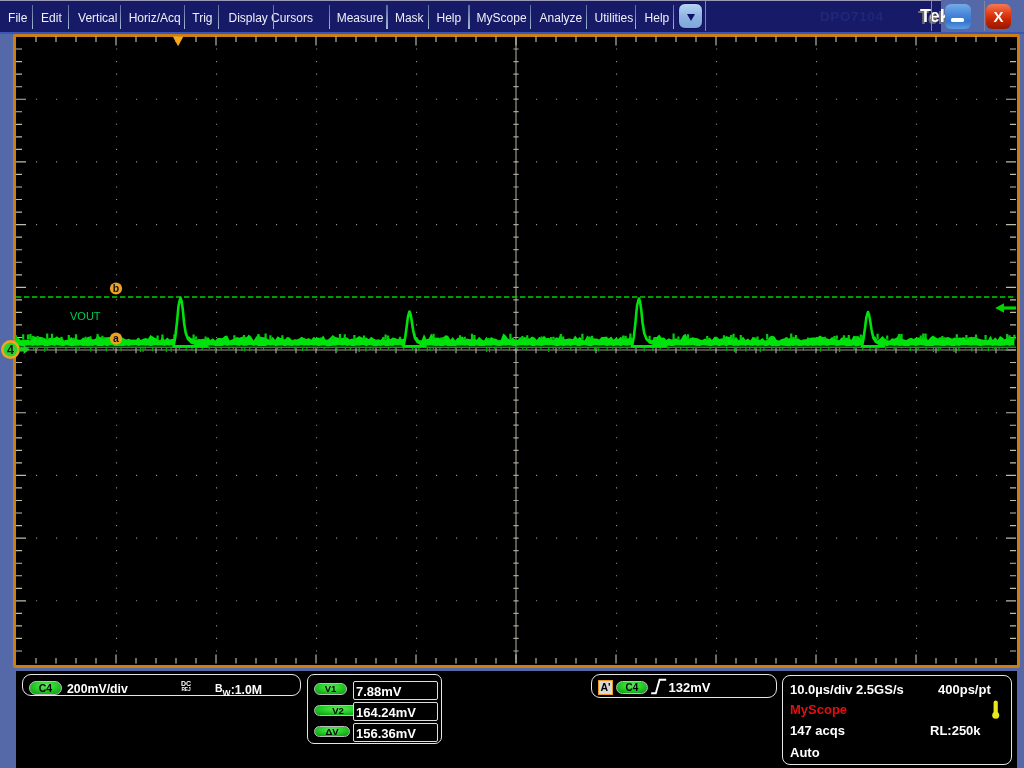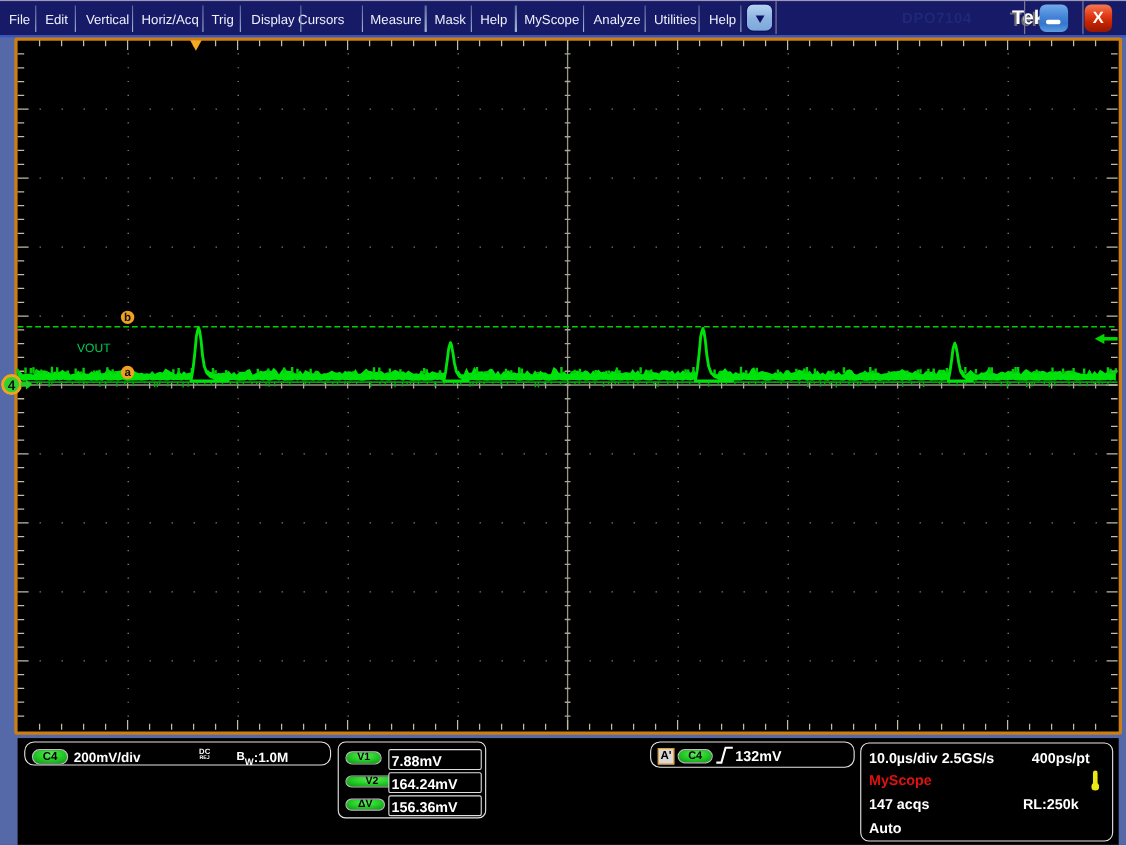--- a/index.html
+++ b/index.html
@@ -1,15 +1,15 @@
 <!DOCTYPE html>
 <html><head><meta charset="utf-8"><style>
 *{margin:0;padding:0;box-sizing:border-box}
 html,body{width:1024px;height:768px;overflow:hidden;background:#5569a9;font-family:"Liberation Sans",sans-serif}
-#menubar{position:absolute;left:0;top:0;width:1024px;height:32px;background:#171a67;border-top:1px solid #9a9ab8}
+#menubar{position:absolute;left:0;top:0;width:941px;height:32px;background:#171a67;border-top:1px solid #9a9ab8}
 .mi{position:absolute;top:9.5px;color:#eef0fa;font-size:12px;white-space:nowrap}
 .msep{position:absolute;top:4px;width:1.2px;height:24px;background:linear-gradient(#5a6a9c,#a2bcd8)}
 #blueline{position:absolute;left:0;top:31.5px;width:1024px;height:2px;background:#3a55bb}
 #gratbox{position:absolute;left:13px;top:33.5px;width:1006.5px;height:634.5px;background:#000;border:3px solid #cc7f10;border-radius:2px}
 #botpanel{position:absolute;left:16px;top:671px;width:1001px;height:97px;background:#000}
 .rbox{position:absolute;border:1.5px solid #e6e6e6;border-radius:9px;background:#000}
 .pill{position:absolute;border:1.5px solid #bdbdbd;border-radius:99px;background:radial-gradient(ellipse 70% 85% at 50% 30%,#66e566 0%,#2bd32b 45%,#0b9e12 100%);color:#000;font-weight:bold;display:flex;align-items:center;justify-content:center}
 .wt{position:absolute;color:#fff;font-weight:bold;font-size:13px;white-space:nowrap}
 .vcell{position:absolute;border:1.2px solid #dedede;border-radius:2px;background:#000}
 #dpo{position:absolute;left:820px;top:8.5px;color:#1f2878;font-size:13.5px;font-weight:bold;letter-spacing:0.6px}

